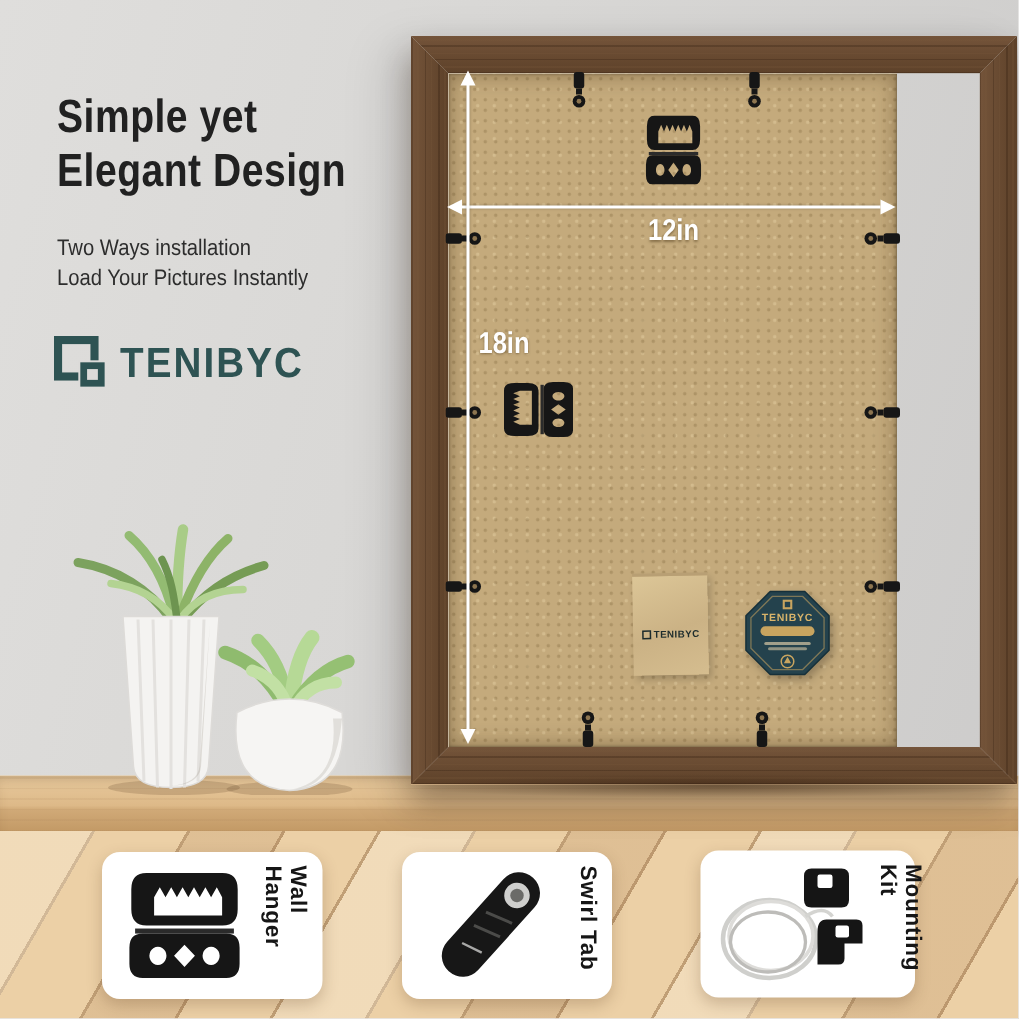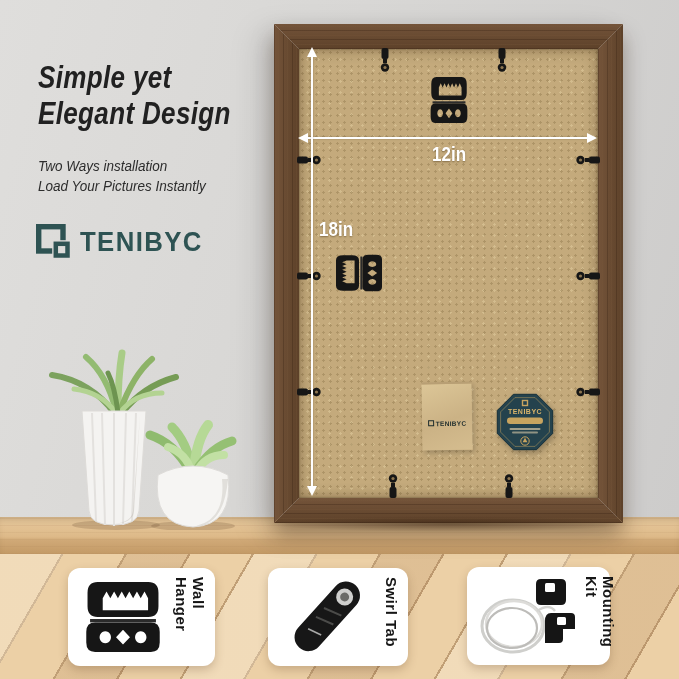--- a/index.html
+++ b/index.html
@@ -17,31 +17,31 @@
     box-shadow: inset 0 6px 9px -5px rgba(90,60,30,.35); }
   .table-top::after { content:""; position:absolute; left:0; bottom:-6px; width:100%; height:6px;
     background:linear-gradient(180deg, rgba(60,35,15,.55), rgba(60,35,15,0)); }
   .floor { position:absolute; left:0; top:554px; width:679px; height:125px;
     background-color:#ecd0a6;
     background-image:
       repeating-linear-gradient(120deg, rgba(255,248,235,.28) 0 55px, rgba(0,0,0,0) 55px 110px, rgba(170,125,80,.20) 110px 165px, rgba(0,0,0,0) 165px 220px),
       repeating-linear-gradient(120deg, rgba(0,0,0,0) 0 53px, rgba(140,100,60,.45) 53px 55px); }
 
   
-  .copy { position:absolute; left:38px; top:60px; width:240px; color:#212121;font-style:italic; }
+  .copy { position:absolute; left:38px; top:60px; width:240px; color:#212121; }
   .headline { font-size:31px; font-weight:600; line-height:1.16; letter-spacing:.4px;
     transform:scaleX(.84); transform-origin:left top; white-space:nowrap; }
   .subhead { margin-top:24px; font-size:15px; font-weight:500; color:#2d2d2d; line-height:1.32;
     transform:scaleX(.9); transform-origin:left top; white-space:nowrap; }
   .brand-row { position:absolute; left:36px; top:224px; display:flex; align-items:center; gap:8px; }
   .brand-word { font-size:28px; font-weight:800; color:#2e5353; letter-spacing:1.5px;
     transform:scaleX(.92); transform-origin:left center; }
 
   
-  .frame { position:absolute; left:274px; top:24px; width:349px; height:499px;
+  .frame { position:absolute; left:274px; top:24px; width:404px; height:499px;
     box-shadow: 0 12px 20px rgba(40,20,5,.35), -16px 8px 30px rgba(0,0,0,.10); }
   .frame::after { content:""; position:absolute; left:-8px; right:-8px; bottom:-9px; height:16px;
     background:radial-gradient(ellipse at center, rgba(50,30,15,.45), rgba(50,30,15,0) 70%); z-index:0; }
   .wood { position:absolute; background:linear-gradient(180deg,#74543a,#5d4129); }
   .wood.h { background-image:
       repeating-linear-gradient(0deg, rgba(40,22,10,.25) 0 1px, rgba(0,0,0,0) 1px 4px, rgba(120,88,58,.25) 4px 5px, rgba(0,0,0,0) 5px 9px),
       linear-gradient(180deg,#74543a,#5d4129); }
   .wood.v { background-image:
       repeating-linear-gradient(90deg, rgba(40,22,10,.25) 0 1px, rgba(0,0,0,0) 1px 4px, rgba(120,88,58,.25) 4px 5px, rgba(0,0,0,0) 5px 9px),
       linear-gradient(90deg,#74543a,#5d4129); }

